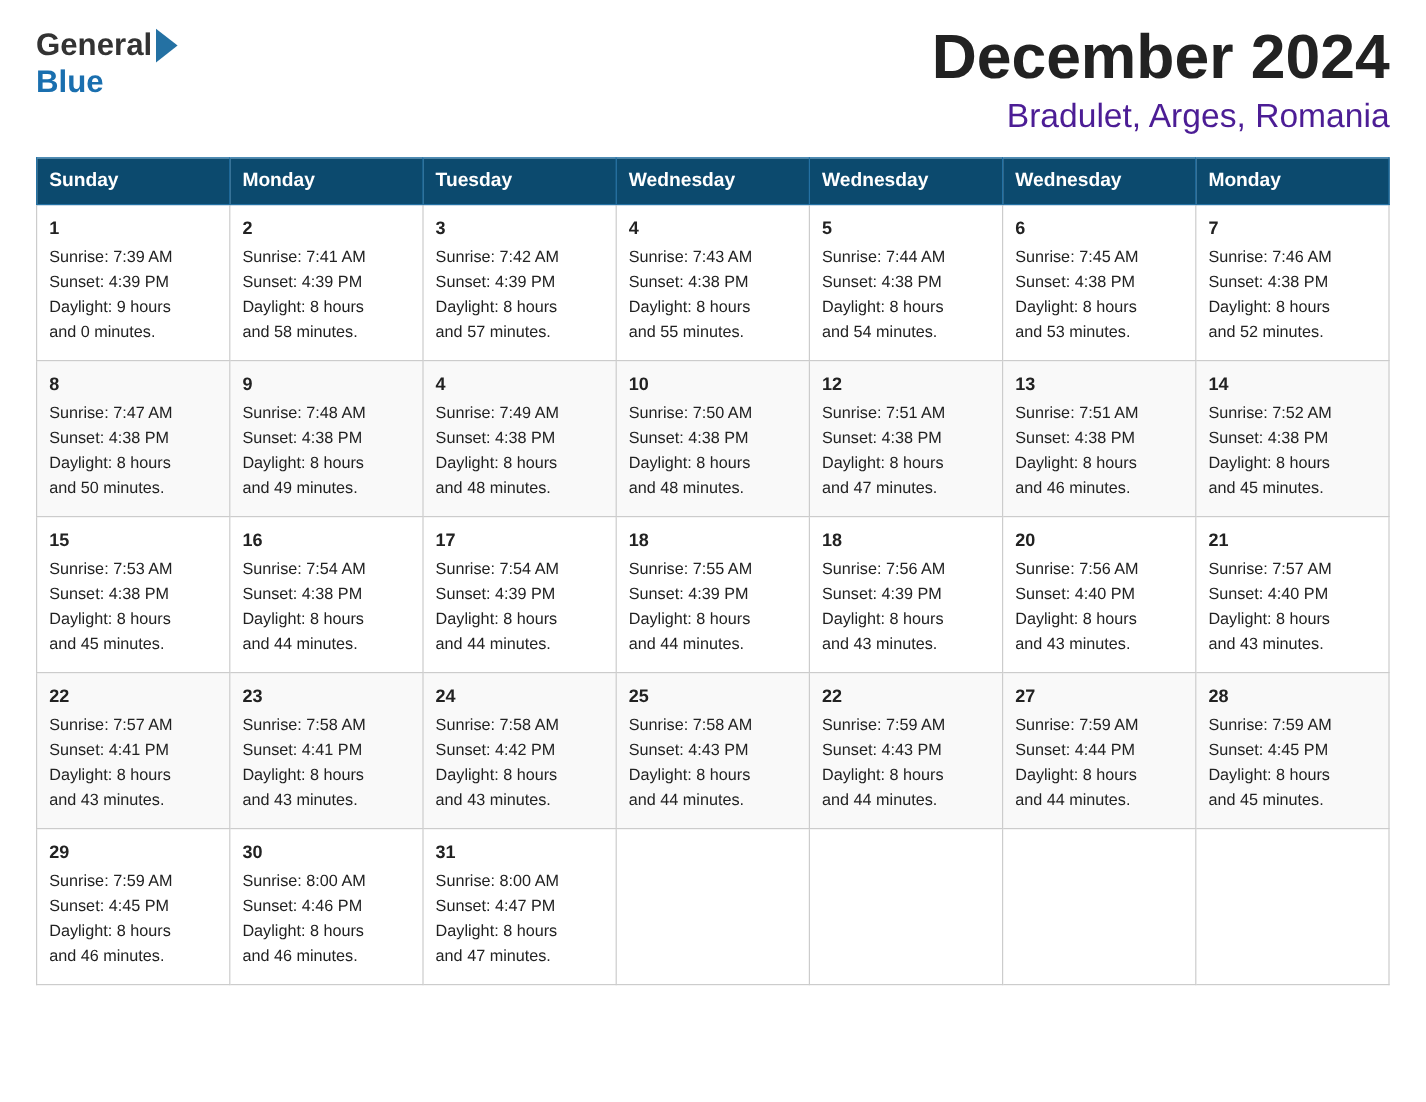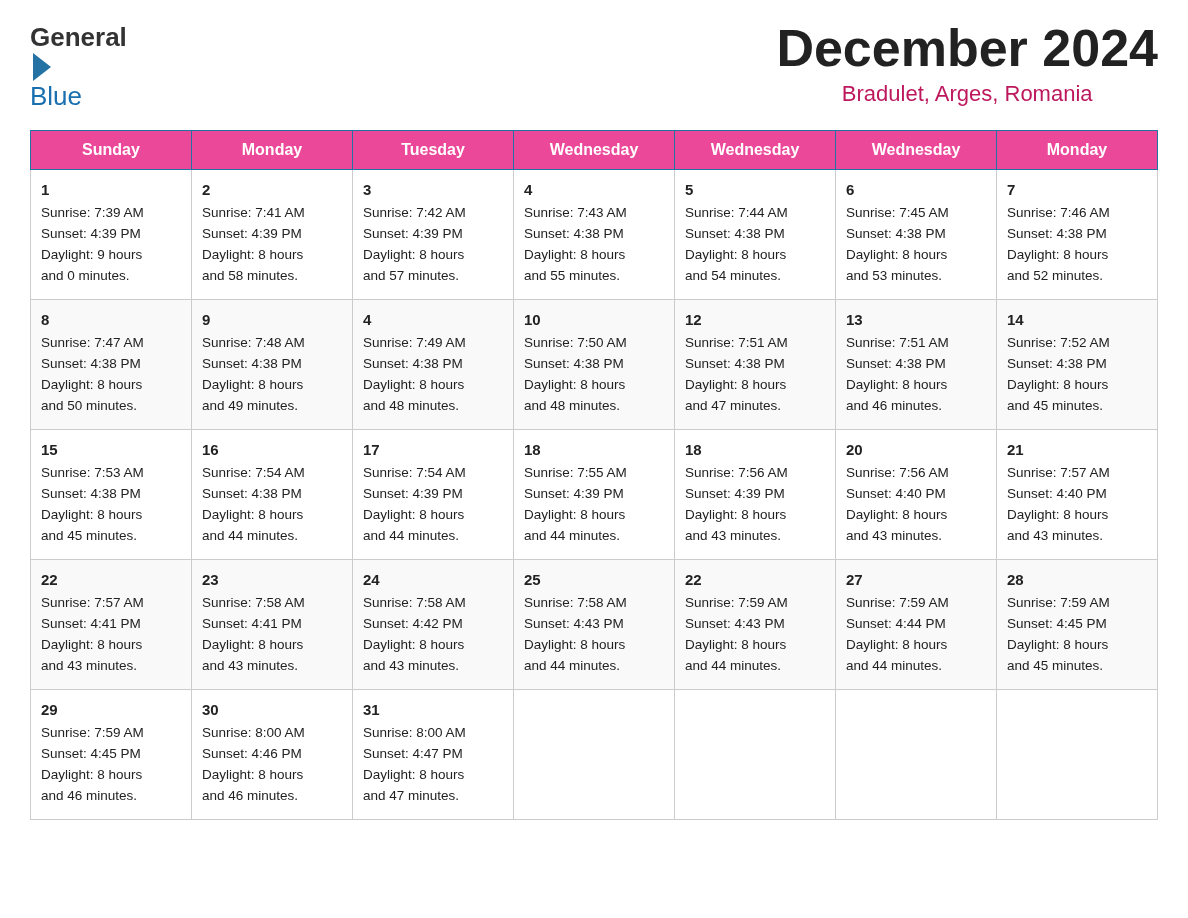--- a/index.html
+++ b/index.html
@@ -20,37 +20,36 @@
     .title-area {
       text-align: right;
     }
     .main-title {
       font-size: 52px;
       font-weight: bold;
       color: #222;
       line-height: 1.1;
     }
     .subtitle {
-      font-size: 22px;
-      color: #be185d;
+      font-size: 28px;
+      color: #4c1d95;
       margin-top: 4px;
-      text-align: center;
     }
     table {
       width: 100%;
       border-collapse: collapse;
       table-layout: fixed;
     }
     thead tr th {
-      background-color: #ec4899;
+      background-color: #0c4a6e;
       color: #fff;
       font-size: 16px;
       font-weight: bold;
       padding: 10px 10px;
-      text-align: center;
+      text-align: left;
       border: 1px solid #2471a3;
     }
     tbody tr td {
       vertical-align: top;
       padding: 8px 10px 12px 10px;
       border: 1px solid #ccc;
       font-size: 13.5px;
       line-height: 1.55;
       background: #fff;
       min-height: 90px;
@@ -78,26 +77,25 @@
       vertical-align: middle;
     }
     .logo-block {
       margin-top: 2px;
     }
     .logo-line1 {
       font-size: 26px;
       font-weight: bold;
       color: #333;
       display: flex;
-      align-items: flex-start;
-      flex-direction: column;
+      align-items: center;
     }
     .logo-line2 {
       font-size: 26px;
-      font-weight: normal;
+      font-weight: bold;
       color: #1a6faf;
       display: flex;
       align-items: center;
     }
   </style>
 </head>
 <body>
 
 <div class="header">
   <div class="logo-block">

